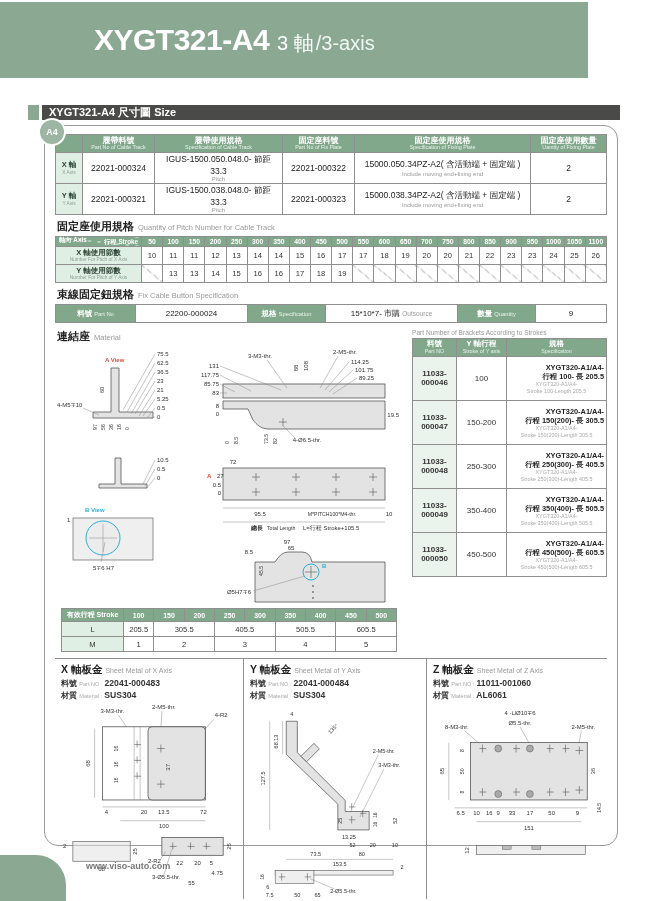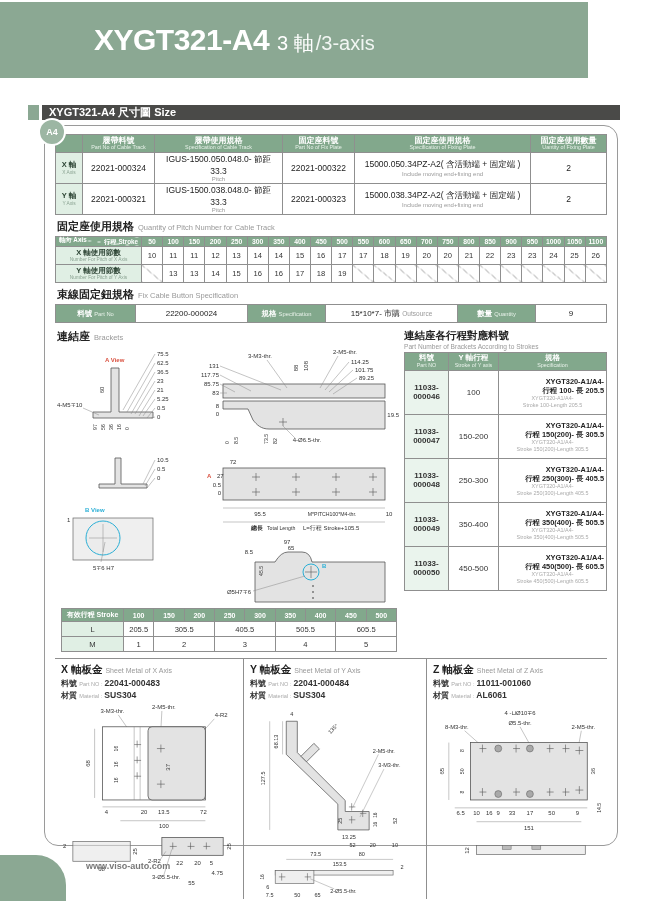--- a/index.html
+++ b/index.html
@@ -52,21 +52,21 @@
   .pitch td{font-size:7.6px;padding:1px 0;height:15px;}
   .corner{position:relative;background:#82A88C;
      background-image:linear-gradient(to top right,transparent 48.8%,rgba(255,255,255,.85) 49.4%,rgba(255,255,255,.85) 50.6%,transparent 51.2%);}
   .corner .ct{position:absolute;right:3px;top:1px;font-size:6.3px;color:#fff;}
   .corner .cb{position:absolute;left:3px;bottom:1px;font-size:6.3px;color:#fff;}
   
   .one td{height:15px;font-size:8px;}
   .one .gh{font-size:7.5px;font-weight:bold;}
   .one .gh .h-en{display:inline;font-size:5.8px;margin-left:2px;}
   
-  .brk{display:flex;margin-top:6px;}
+  .brk{display:flex;margin-top:6px;gap:8px;}
   .brk-left{width:348px;}
   .brk-right{width:212px;margin-left:4px;}
   .stable th{font-size:7px;padding:1px 0;}
   .stable td{font-size:7.6px;padding:1px 0;height:12px;}
   .ptable th,.ptable td{padding:1px 2px;}
   .ptable .h-cjk{font-size:7.6px;}
   .ptable td{height:41px;}
   .pre{white-space:pre-line;}
   .p-part{font-size:8px;font-weight:bold;color:#333;background:#EAF4ED;}
   .p-stroke{font-size:8px;}
@@ -292,21 +292,21 @@
       <td class="gh"><span>數量</span><span class="h-en">Quantity</span></td>
       <td class="v">9</td>
     </tr>
   </tbody>
     </table>
 
   <div class="brk">
     <div class="brk-left">
       <div class="sec-title" style="margin-top:0">
         <span class="cjk">連結座</span>
-        <span class="en">Brackets</span>
+        <span class="en">Material</span>
       </div>
       <svg width="345" height="262" viewBox="0 0 345 262">
 
         <text class="dim red" x="50" y="16">A View</text>
         <path class="ol" d="M56,22 h8 v44 h34 v6 h-60 v-6 h18 z"></path>
         <line class="ln" x1="100" y1="8" x2="68" y2="64"></line>
           <line class="ln" x1="100" y1="17" x2="72" y2="66"></line>
         <line class="ln" x1="100" y1="26" x2="76" y2="68"></line>
           <line class="ln" x1="100" y1="35" x2="80" y2="68"></line>
         <line class="ln" x1="100" y1="44" x2="84" y2="70"></line>
@@ -442,21 +442,20 @@
           <td colspan="2">2</td>
           <td colspan="2">3</td>
           <td colspan="2">4</td>
           <td colspan="2">5</td>
         </tr>
       </tbody>
         </table>
     </div>
     <div class="brk-right">
       <div>
-        <div style="font-size:10.5px;font-weight:bold;color:#222">連結座各行程對應料號</div>
         <div style="font-size:6.6px;color:#999">Part Number of Brackets According to Strokes</div>
       </div>
       <table class="ptable" style="margin-top:2px">
         <colgroup>
             <col style="width:44px">
             <col style="width:50px">
             <col>
           </colgroup>
         <tbody>
             <tr>

